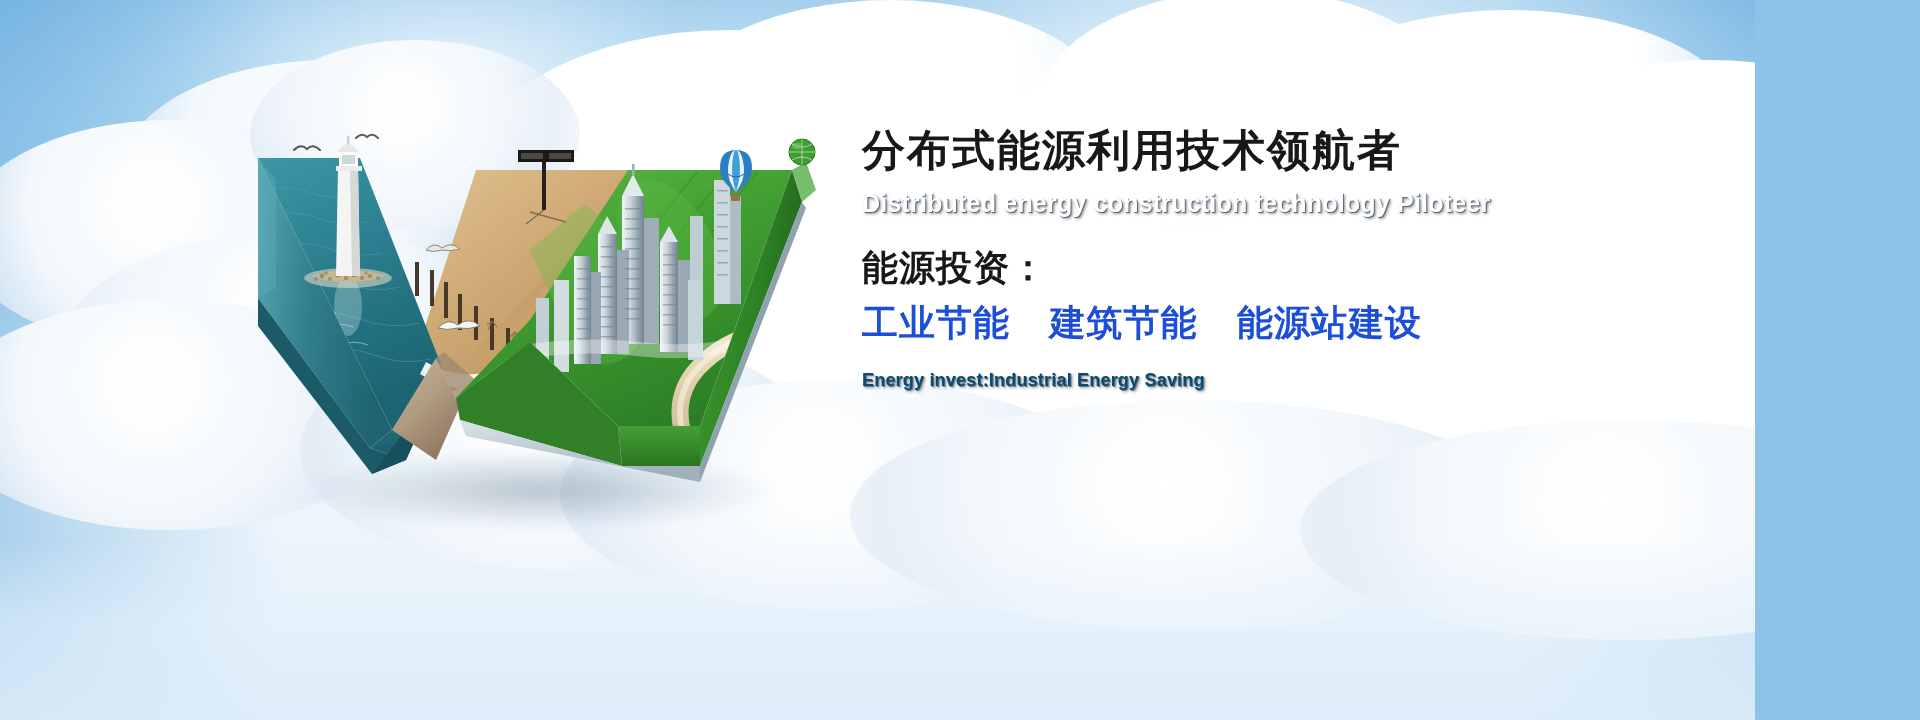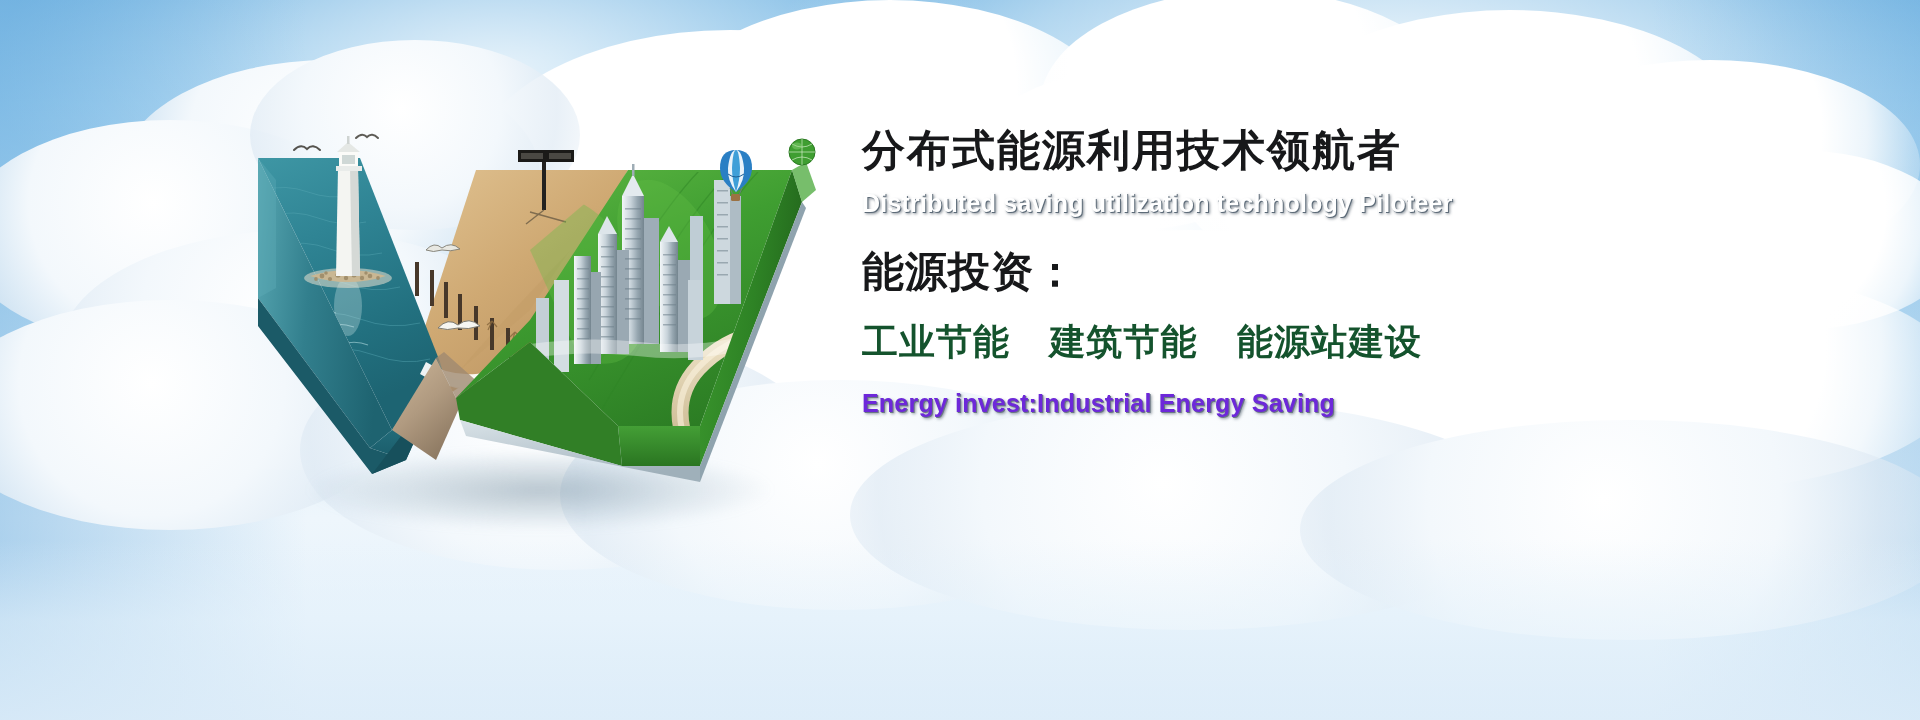--- a/index.html
+++ b/index.html
@@ -2,21 +2,21 @@
 <html><head>
 <meta charset="utf-8">
 <title>Banner</title>
 <style>
   html,body{margin:0;padding:0;}
   body{
     width:1920px;height:720px;overflow:hidden;
     font-family:"Liberation Sans","DejaVu Sans",sans-serif;
     background:#8ec2e8;
   }
-  #banner{position:relative;width:1920px;height:720px;overflow:hidden;}
+  #banner{position:relative;width:1755px;height:720px;overflow:hidden;}
 
   
   .sky{
     position:absolute;inset:0;
     background:
       radial-gradient(ellipse 900px 420px at 72% 14%, rgba(255,255,255,.95) 0%, rgba(255,255,255,.45) 42%, rgba(255,255,255,0) 70%),
       radial-gradient(ellipse 700px 340px at 26% 10%, rgba(255,255,255,.80) 0%, rgba(255,255,255,.28) 46%, rgba(255,255,255,0) 72%),
       linear-gradient(180deg,
         #6fb3e2 0%,
         #8cc6ec 14%,
@@ -61,36 +61,36 @@
     white-space:nowrap;
   }
   .en-sub{
     font-size:25px;font-weight:bold;color:#ffffff;letter-spacing:.2px;
     margin-top:14px;
     text-shadow:1px 1px 0 #5d6b78, 2px 2px 3px rgba(40,55,70,.55);
     white-space:nowrap;
   }
   .zh-mid{
     font-family:"DejaVu Sans","Liberation Sans",sans-serif;
-    font-size:42px;font-weight:bold;color:#17181a;letter-spacing:1px;
+    font-size:36px;font-weight:bold;color:#17181a;letter-spacing:1px;
     margin-top:26px;
     text-shadow:0 2px 2px rgba(255,255,255,.75);
     white-space:nowrap;
   }
   .zh-items{
     font-family:"DejaVu Sans","Liberation Sans",sans-serif;
-    font-size:36px;font-weight:bold;color:#14532d;letter-spacing:1px;
-    margin-top:18px;
+    font-size:36px;font-weight:bold;color:#1d4ed8;letter-spacing:1px;
+    margin-top:6px;
     text-shadow:0 2px 2px rgba(255,255,255,.75);
     white-space:nowrap;
   }
   .zh-items span{margin-right:26px;}
   .zh-items span:last-child{margin-right:0;}
   .en-line{
-    font-size:25px;font-weight:bold;color:#6d28d9;letter-spacing:.2px;
+    font-size:18px;font-weight:bold;color:#0c4a6e;letter-spacing:.2px;
     margin-top:10px;
     text-shadow:1px 1px 0 #6a7783, 2px 2px 3px rgba(40,55,70,.5);
     white-space:nowrap;
   }
   .en-line.first{margin-top:22px;}
 
   
   .bottomhaze{
     position:absolute;left:0;bottom:0;width:1920px;height:180px;
     background:linear-gradient(180deg, rgba(225,240,250,0) 0%, rgba(229,242,251,.55) 45%, rgba(222,237,249,.85) 100%);
@@ -439,21 +439,21 @@
           <ellipse cx="567" cy="16" rx="5" ry="3.5" fill="#8fd47a" opacity=".45"></ellipse>
         </g>
       </g>
     </svg>
   </div>
 
   <div id="textblock">
 
     <div class="zh-head">分布式能源利用技术领航者</div>
 
-    <div class="en-sub">Distributed saving utilization technology Piloteer</div>
+    <div class="en-sub">Distributed energy construction technology Piloteer</div>
 
     <div class="zh-mid">能源投资：</div>
 
     <div class="zh-items">
       <span>工业节能</span>
       <span>建筑节能</span>
       <span>能源站建设</span>
     </div>
 
     <div class="en-line first">Energy invest:Industrial Energy Saving</div>

